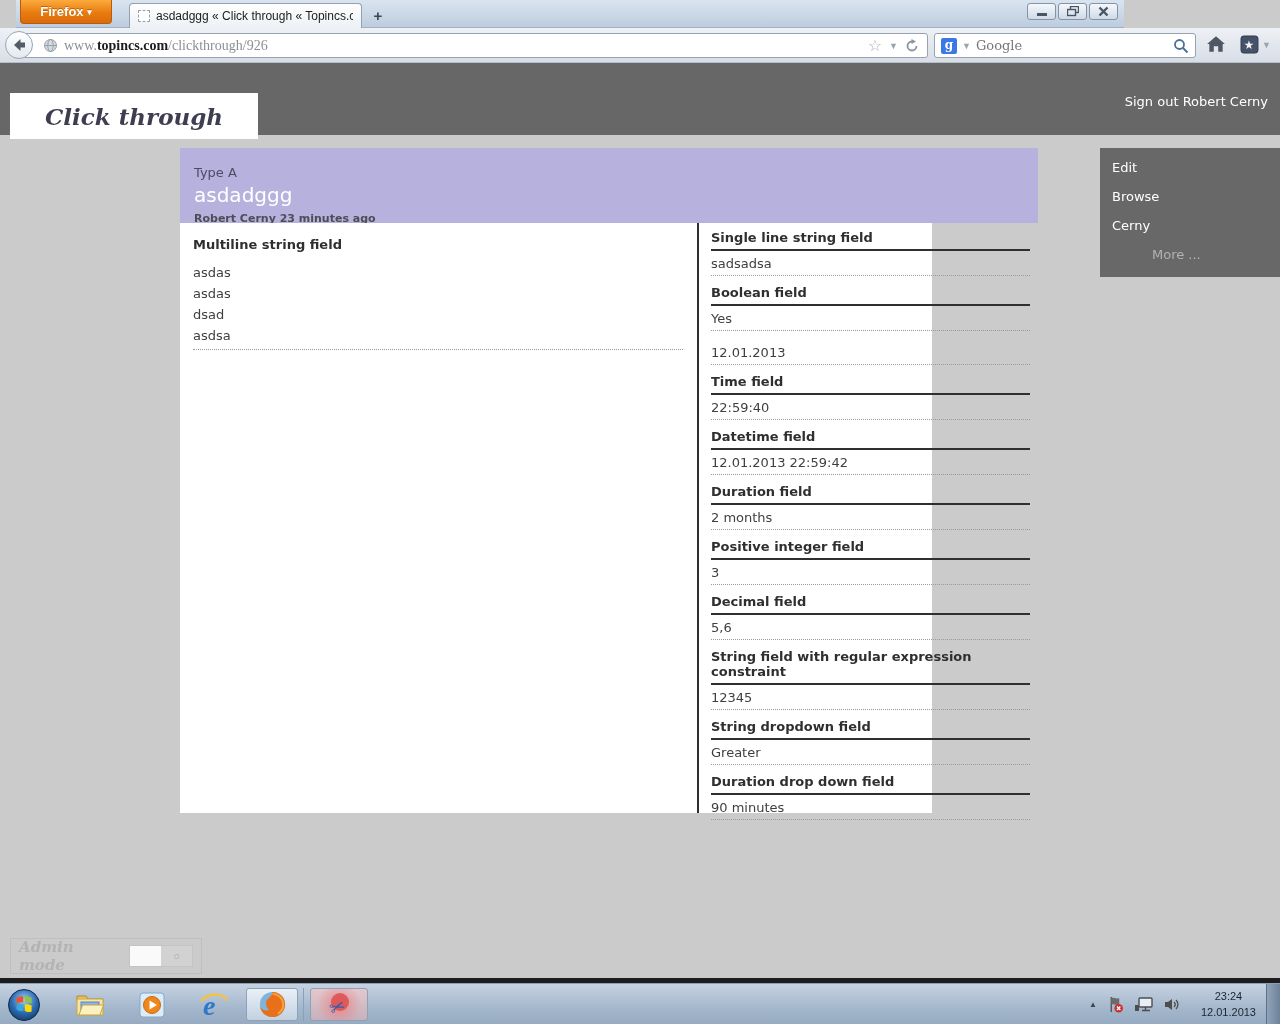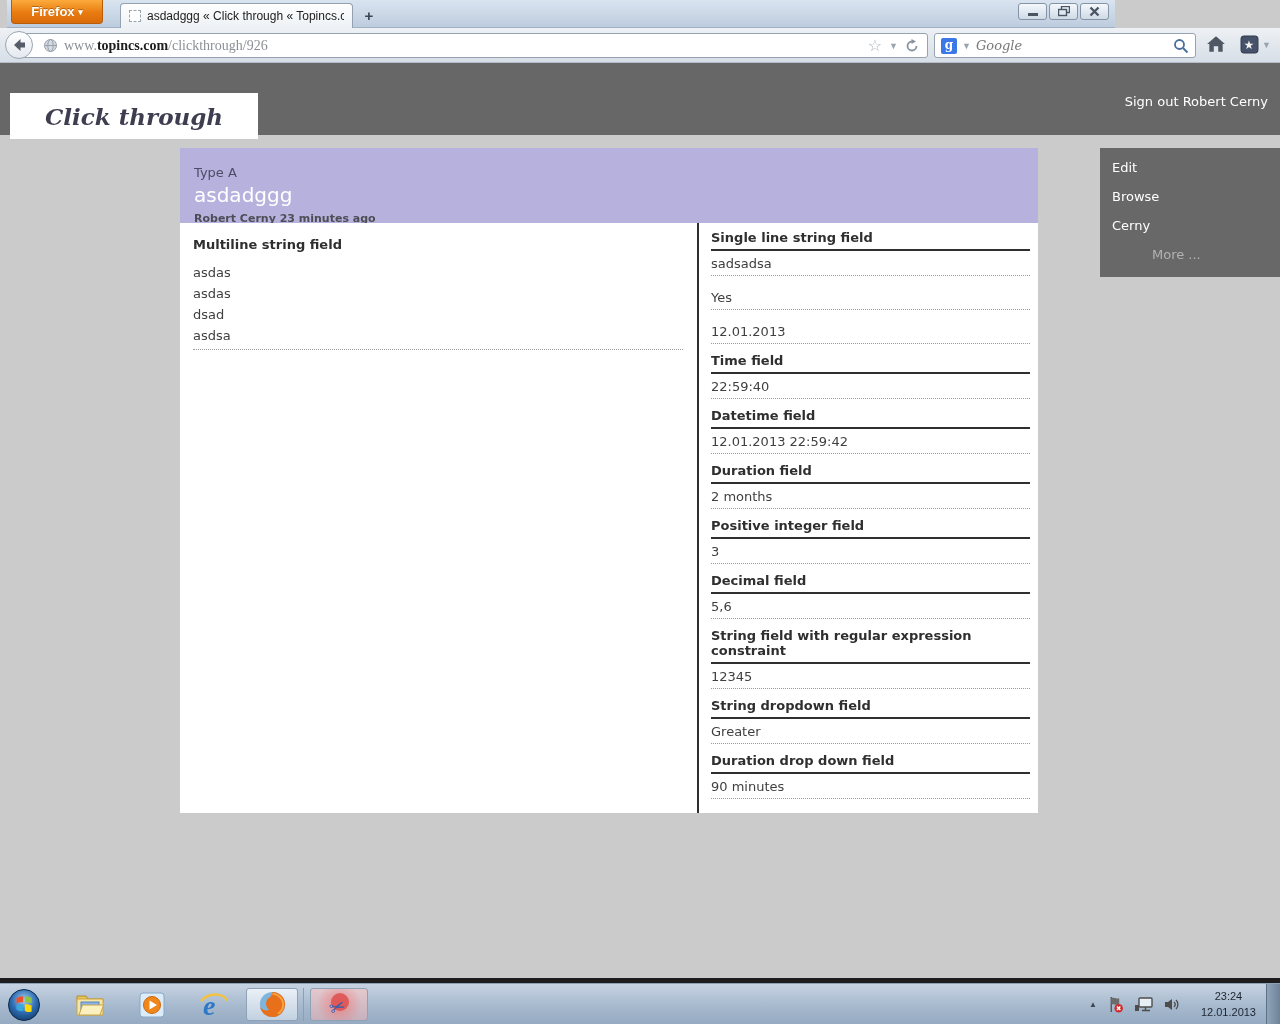--- a/index.html
+++ b/index.html
@@ -1,20 +1,20 @@
 <!DOCTYPE html>
 <html><head>
 <meta charset="utf-8">
 <style>
   * { margin:0; padding:0; box-sizing:border-box; }
   html,body { width:1280px; height:1024px; overflow:hidden; background:#cbcbcb;
               font-family:"Liberation Sans", sans-serif; }
 
   
-  .titlebar { position:absolute; left:7px; top:0; width:1108px; height:28px;
+  .titlebar { position:absolute; left:16px; top:0; width:1108px; height:28px;
     background:linear-gradient(#d9e4f0,#bdccde); border-bottom:1px solid #9fb0c2; }
   .ff-btn { position:absolute; left:4px; top:0; width:92px; height:24px;
     background:linear-gradient(#fbab3c,#e87b10 55%,#d96c0a);
     border:1px solid #b85c0a; border-top:none; border-radius:0 0 4px 4px;
     color:#fff; font-weight:bold; font-size:13px; text-align:center; line-height:23px;
     text-shadow:0 -1px 0 rgba(120,60,0,.5); cursor:pointer; }
   .ff-btn .caret { font-size:9px; vertical-align:1px; }
   .tab { position:absolute; left:113px; top:3px; width:233px; height:25px;
     background:linear-gradient(#fefefe,#edf1f5);
     border:1px solid #93a1b1; border-bottom:none; border-radius:4px 4px 0 0;
@@ -42,41 +42,41 @@
   .url-gray { color:#8a8f96; } .url-dark { color:#1c1c1c; font-weight:bold; }
   .url-icons { display:flex; align-items:center; gap:7px; padding-right:8px; }
   .star-ico { font-size:16px; color:#aab3bd; cursor:pointer; line-height:1; }
   .drop-ico { font-size:9px; color:#9aa4ae; cursor:pointer; }
   .searchbox { position:absolute; left:934px; top:5px; width:262px; height:25px; background:#fff;
     border:1px solid #97a3b1; border-radius:3px; display:flex; align-items:center;
     padding:0 6px; gap:5px; }
   .g-ico { width:16px; height:16px; background:#3b78e7; border-radius:2px; color:#fff;
     font-family:"DejaVu Serif",serif; font-weight:bold; font-size:12px; text-align:center;
     line-height:15px; cursor:pointer; }
-  .search-ph { flex:1; font-style:italic; color:#777; font-size:13px;
+  .search-ph { flex:1; color:#777; font-size:13px;
     font-family:"DejaVu Serif", serif; }
   .navico { position:absolute; top:7px; cursor:pointer; }
 
   
   .page { position:absolute; left:0; top:63px; width:1280px; height:915px; background:#cbcbcb; }
   .site-header { position:absolute; left:0; top:0; width:1280px; height:72px; background:#676767; }
   .logo-box { position:absolute; left:10px; top:13px; width:248px; height:46px; background:#fff;
     display:flex; align-items:center; justify-content:center; cursor:pointer;margin-top:17px; }
   .logo-text { font-family:"DejaVu Serif", serif; font-weight:bold; font-style:italic;
     font-size:23px; color:#3e3e50; }
   .signout { position:absolute; right:12px; top:31px; color:#fff; font-size:13px; cursor:pointer;
     font-family:"DejaVu Sans", sans-serif; }
 
   .record-head { position:absolute; left:180px; top:85px; width:858px; height:75px;
     background:#b7b1de; padding:17px 14px; font-family:"DejaVu Sans", sans-serif; }
   .record-type { font-size:13px; color:#4c4c66; }
   .record-title { font-size:20px; color:#ffffff; margin-top:3px; }
   .record-byline { font-size:11px; font-weight:bold; color:#4d4d55; margin-top:5px; }
 
-  .content { position:absolute; left:180px; top:160px; width:858px; height:590px; background:#fff;
+  .content { position:absolute; left:180px; top:160px; width:752px; height:590px; background:#fff;
     font-family:"DejaVu Sans", sans-serif; }
   .col-left { position:absolute; left:0; top:0; width:517px; height:590px; padding:14px 14px 0 13px; }
   .col-divider { position:absolute; left:517px; top:0; width:2px; height:590px; background:#2f2f2f; }
   .col-right { position:absolute; left:519px; top:0; width:339px; height:590px; padding:7px 8px 0 12px; }
 
   .ml-label { font-size:13px; font-weight:bold; color:#2f2f2f; margin-bottom:10px; }
   .ml-line { font-size:13px; color:#3f3f3f; line-height:21px; }
   .ml-block { border-bottom:1px dotted #9a9a9a; padding-bottom:3px; }
 
   .field { margin-bottom:9px; }
@@ -219,20 +219,21 @@
           <div class="ml-line">asdsa</div>
         </div>
     </div>
     <div class="col-divider"></div>
     <div class="col-right">
         <div class="field">
           <div class="field-label">Single line string field</div>
           <div class="field-value">sadsadsa</div>
         </div>
         <div class="field">
+          <div class="field-label">Boolean field</div>
           <div class="field-value">Yes</div>
         </div>
         <div class="field">
           <div class="field-value">12.01.2013</div>
         </div>
         <div class="field">
           <div class="field-label">Time field</div>
           <div class="field-value">22:59:40</div>
         </div>
         <div class="field">
@@ -266,20 +267,27 @@
       </div>
   </div>
 
   <div class="side-menu">
       <div class="menu-item">Edit</div>
       <div class="menu-item">Browse</div>
       <div class="menu-item">Cerny</div>
       <div class="menu-item muted">More ...</div>
     </div>
 
+  <div class="admin-box">
+    <span class="admin-label">Admin mode</span>
+    <span class="admin-toggle">
+      <span class="toggle-off"></span>
+      <span class="toggle-on">○</span>
+    </span>
+  </div>
 </div>
 
 <div class="win-bottom"></div>
 
 <div class="taskbar">
   <div class="tb-ico" style="left:2px;">
     <svg width="34" height="34" viewBox="0 0 34 34">
       <defs>
           <radialGradient id="orb" cx="50%" cy="35%" r="70%">
         <stop offset="0%" stop-color="#a8cdef"></stop>

